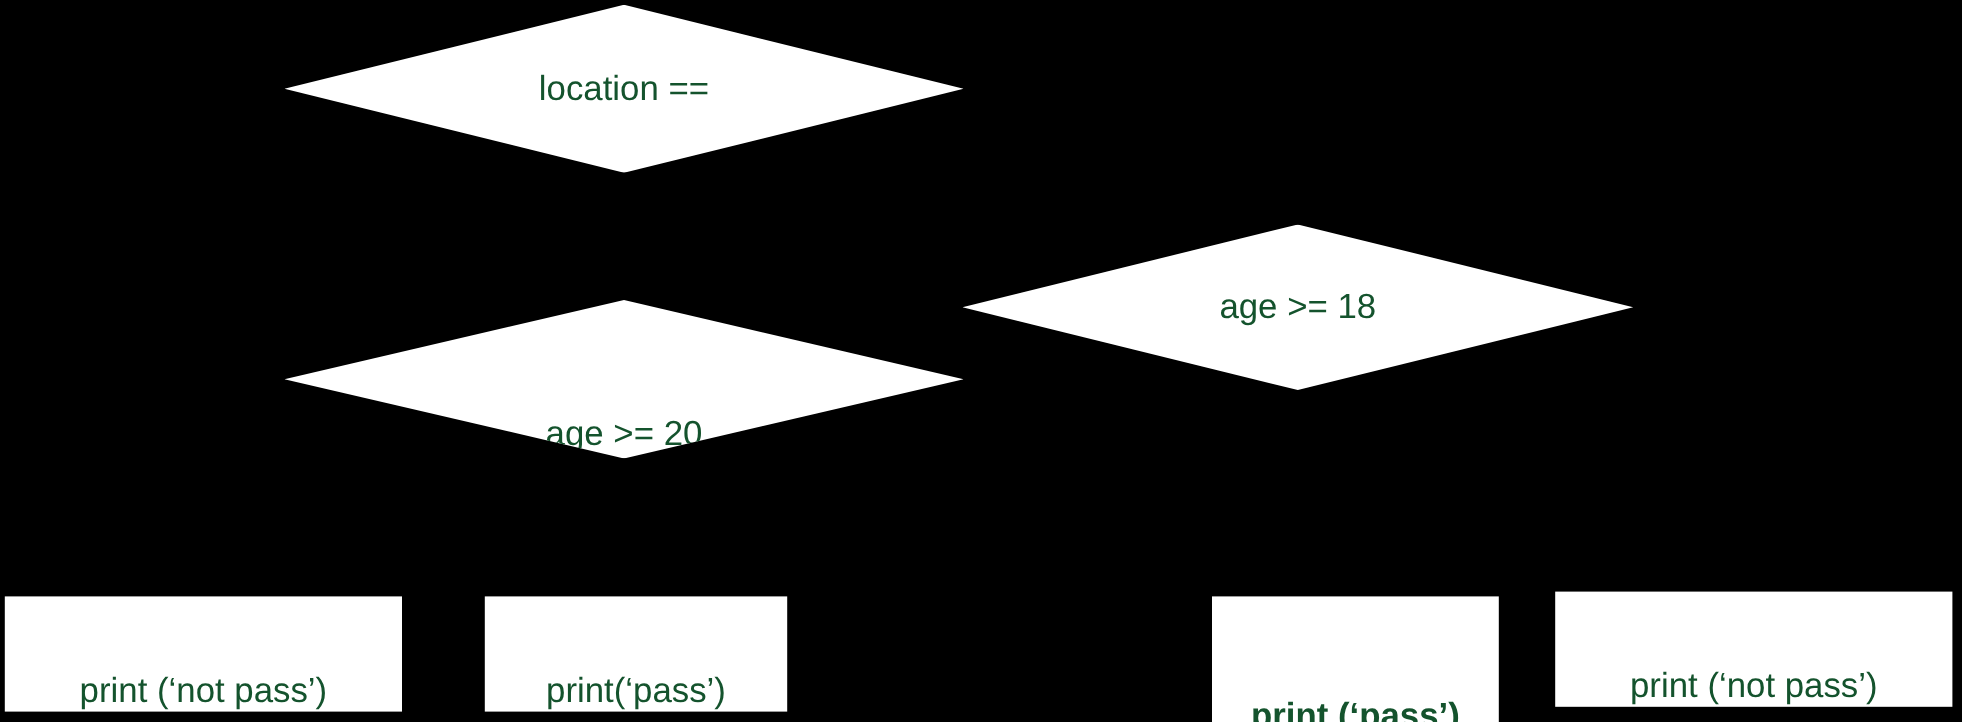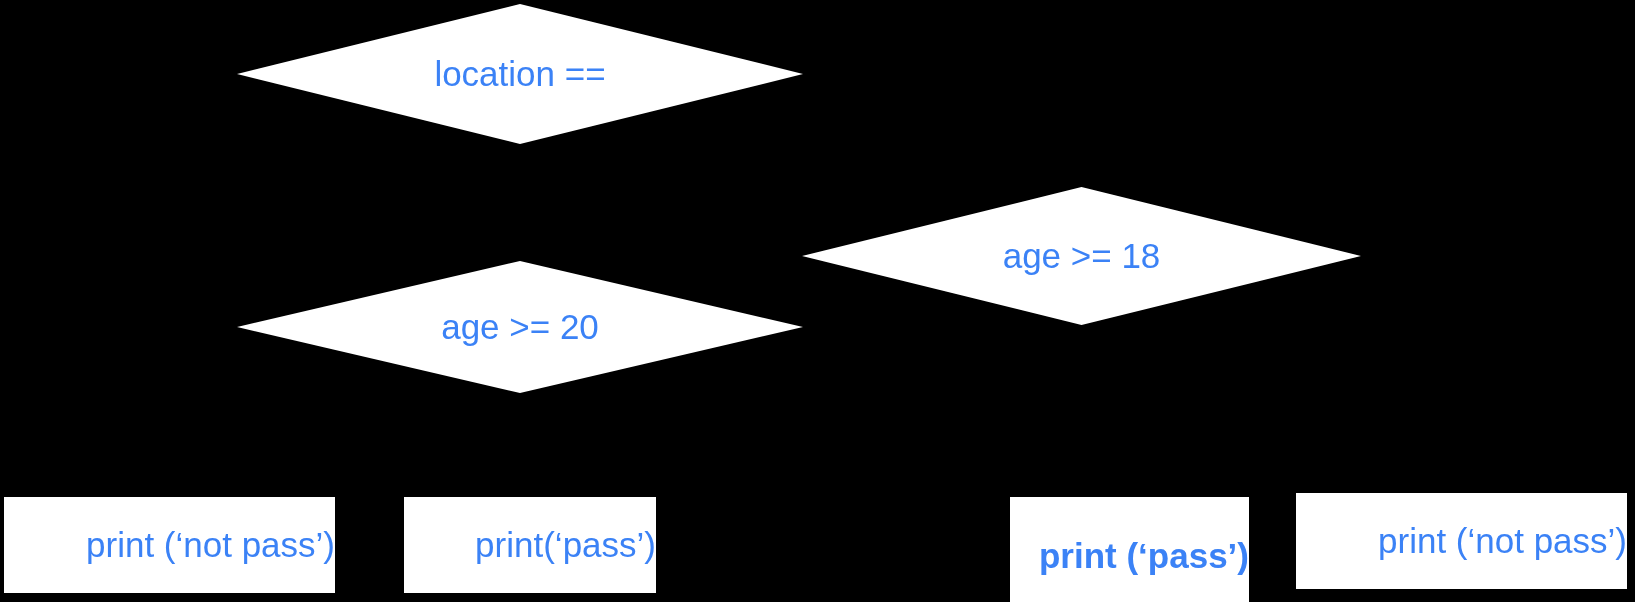--- a/index.html
+++ b/index.html
@@ -12,39 +12,39 @@
     width: 1635px;
     height: 602px;
     background: #000000;
     overflow: hidden;
     font-family: "Liberation Sans", sans-serif;
     color: #000000;
   }
   .node {
     position: absolute;
     background: #ffffff;
-    color: #3b82f6;
+    color: #14532d;
     display: flex;
-    flex-direction: row;
+    flex-direction: column;
     align-items: center;
     justify-content: center;
     text-align: center;
-    font-size: 35px;
+    font-size: 29px;
     line-height: 40px;
   }
   .diamond {
     clip-path: polygon(50% 0%, 100% 50%, 50% 100%, 0% 50%);
   }
   .rect {
     line-height: normal;
     justify-content: flex-end;
   }
   
   #node-location { left: 237px; top: 4px;   width: 566px; height: 140px; }
-  #node-age20    { left: 237px; top: 261px; width: 566px; height: 132px; }
+  #node-age20    { left: 237px; top: 250px; width: 566px; height: 132px; justify-content: flex-end; }
   #node-age18    { left: 802px; top: 187px; width: 559px; height: 138px; }
   #node-out1     { left: 4px;    top: 497px; width: 331px; height: 96px; }
   #node-out2     { left: 404px;  top: 497px; width: 252px; height: 96px; }
   #node-out3     { left: 1010px; top: 497px; width: 239px; height: 117px; font-weight: bold; }
   #node-out4     { left: 1296px; top: 493px; width: 331px; height: 96px; }
 </style>
 </head>
 <body>
 
 <div class="canvas">

